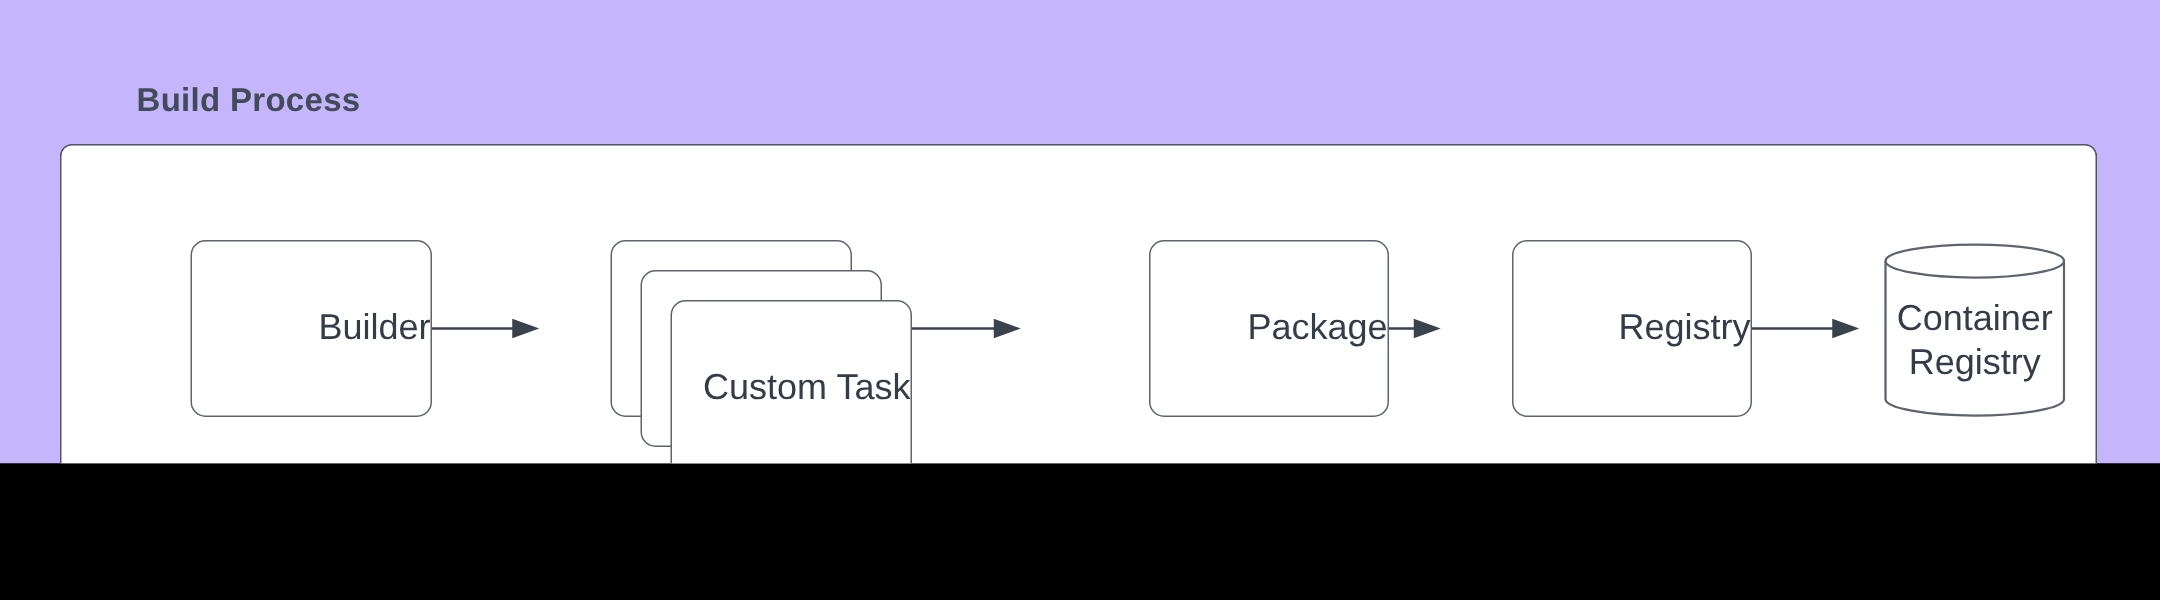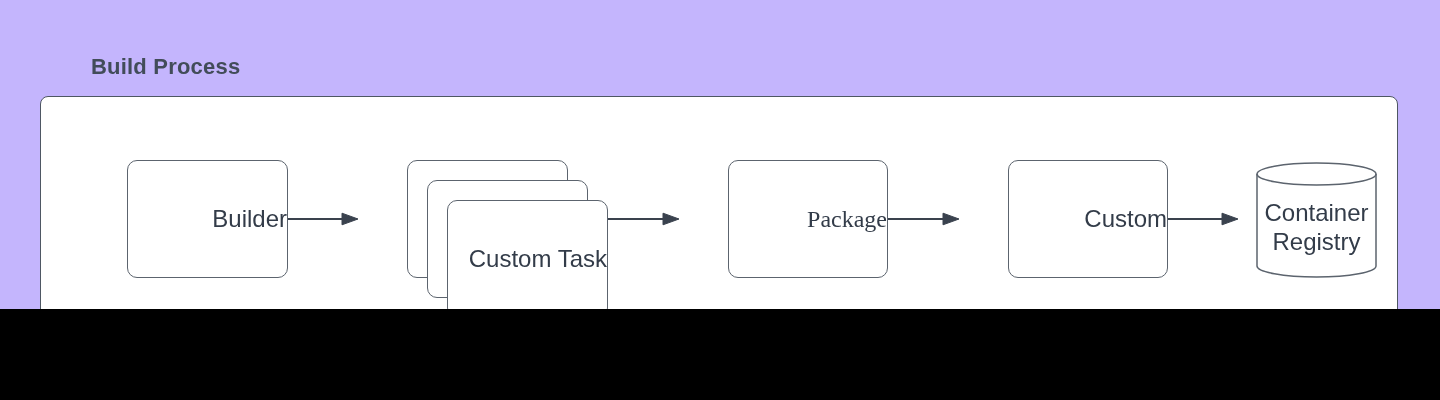--- a/index.html
+++ b/index.html
@@ -52,21 +52,21 @@
     font-size: 24px;
     color: #333c49;
     white-space: nowrap;
     z-index: 3;
     margin-left: 48px;
   }
   .node-builder  { left: 79px;  top: 160px; width: 161px; height: 118px; }
   .card-back     { left: 359px; top: 160px; width: 161px; height: 118px; }
   .card-middle   { left: 379px; top: 180px; width: 161px; height: 118px; }
   .card-front    { left: 399px; top: 200px; width: 161px; height: 118px; }
-  .node-package  { left: 680px; top: 160px; width: 160px; height: 118px; font-family: Liberation Serif, serif; }
+  .node-package  { left: 718px; top: 160px; width: 160px; height: 118px; }
   .node-publish  { left: 960px; top: 160px; width: 160px; height: 118px; }
   .node-cylinder {
     position: absolute;
     left: 1256px; top: 162px;
     width: 121px; height: 116px;
     z-index: 3;
   }
   .cylinder-svg { position: absolute; left: 0; top: 0; }
   .cylinder-label {
     position: absolute;
@@ -123,21 +123,21 @@
     <div class="node card-front">
       <span>Custom Task</span>
     </div>
   </div>
 
   <div class="node node-package">
     <span>Package</span>
   </div>
 
   <div class="node node-publish">
-    <span>Custom</span>
+    <span>Registry</span>
   </div>
 
   <div class="node-cylinder">
     <svg class="cylinder-svg" width="121" height="116" viewBox="0 0 121 116" xmlns="http://www.w3.org/2000/svg">
       <path d="M 1 12 A 59.5 11 0 0 1 120 12 L 120 104 A 59.5 11 0 0 1 1 104 Z" fill="#ffffff" stroke="#5c646e" stroke-width="1.5"></path>
       <path d="M 1 12 A 59.5 11 0 0 0 120 12" fill="none" stroke="#5c646e" stroke-width="1.5"></path>
     </svg>
     <div class="cylinder-label">Container Registry</div>
   </div>
 

